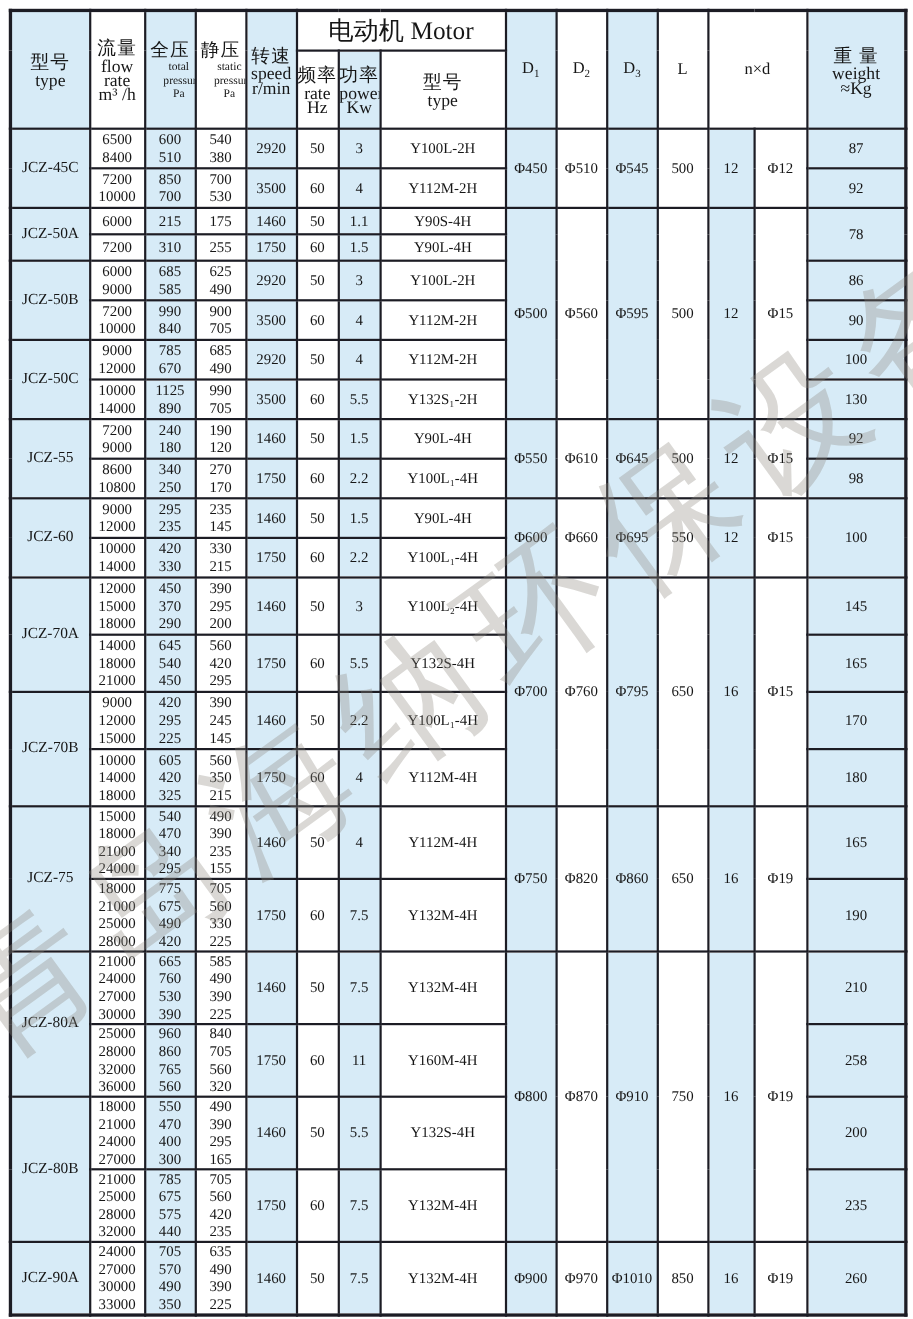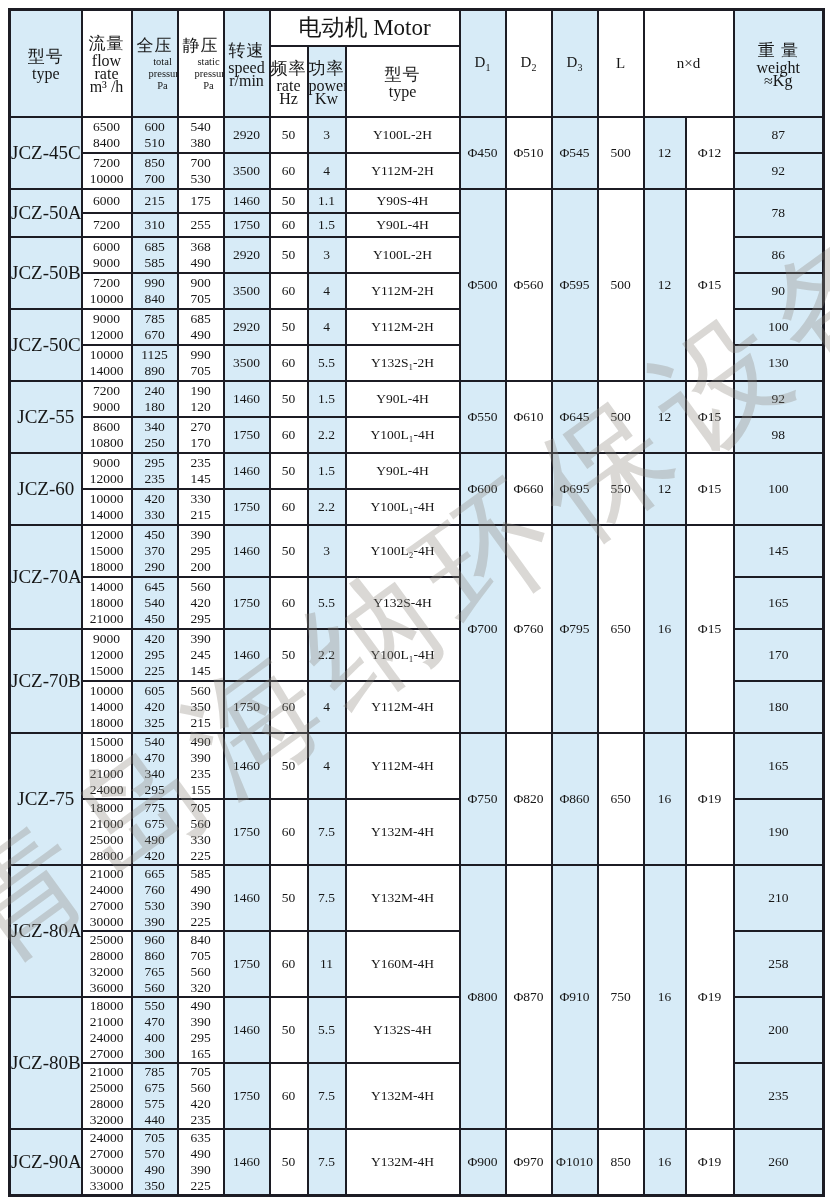--- a/index.html
+++ b/index.html
@@ -29,21 +29,21 @@
   .hzh{font-size:17px;line-height:21px;letter-spacing:1px;}
   .hen{font-size:16px;line-height:13px;}
   .hen-sm{font-size:10.5px;line-height:12px;padding-left:16px;}
   .hmotor{font-size:23px;}
   .hd{font-size:15px;margin-left:32px;}
   .hd sub{font-size:10px;}
   tr.hrow1{height:36px;}
   tr.hrow2{height:71px;}
   
   td .ln{font-size:13.5px;line-height:16px;white-space:nowrap;}
-  td.col-type .ln{font-size:19px;}
+  td.col-type .ln{font-size:14px;}
   tr.rh1{height:24px;}
   tr.rh2{height:36px;}
   tr.rh3{height:52px;}
   tr.rh4{height:66px;}
   
   .watermark{
     position:absolute;left:-30px;top:845px;z-index:5;
     transform:rotate(-36deg);transform-origin:left center;
     font-size:128px;letter-spacing:16px;white-space:nowrap;
     color:var(--wm);opacity:0.32;pointer-events:none;
@@ -298,21 +298,21 @@
           </td>
           <td>
             <div class="ln">6000</div>
             <div class="ln">9000</div>
           </td>
           <td class="blue">
             <div class="ln">685</div>
             <div class="ln">585</div>
           </td>
           <td>
-            <div class="ln">368</div>
+            <div class="ln">625</div>
             <div class="ln">490</div>
           </td>
           <td class="blue">
             <div class="ln">2920</div>
           </td>
           <td>
             <div class="ln">50</div>
           </td>
           <td class="blue">
             <div class="ln">3</div>

